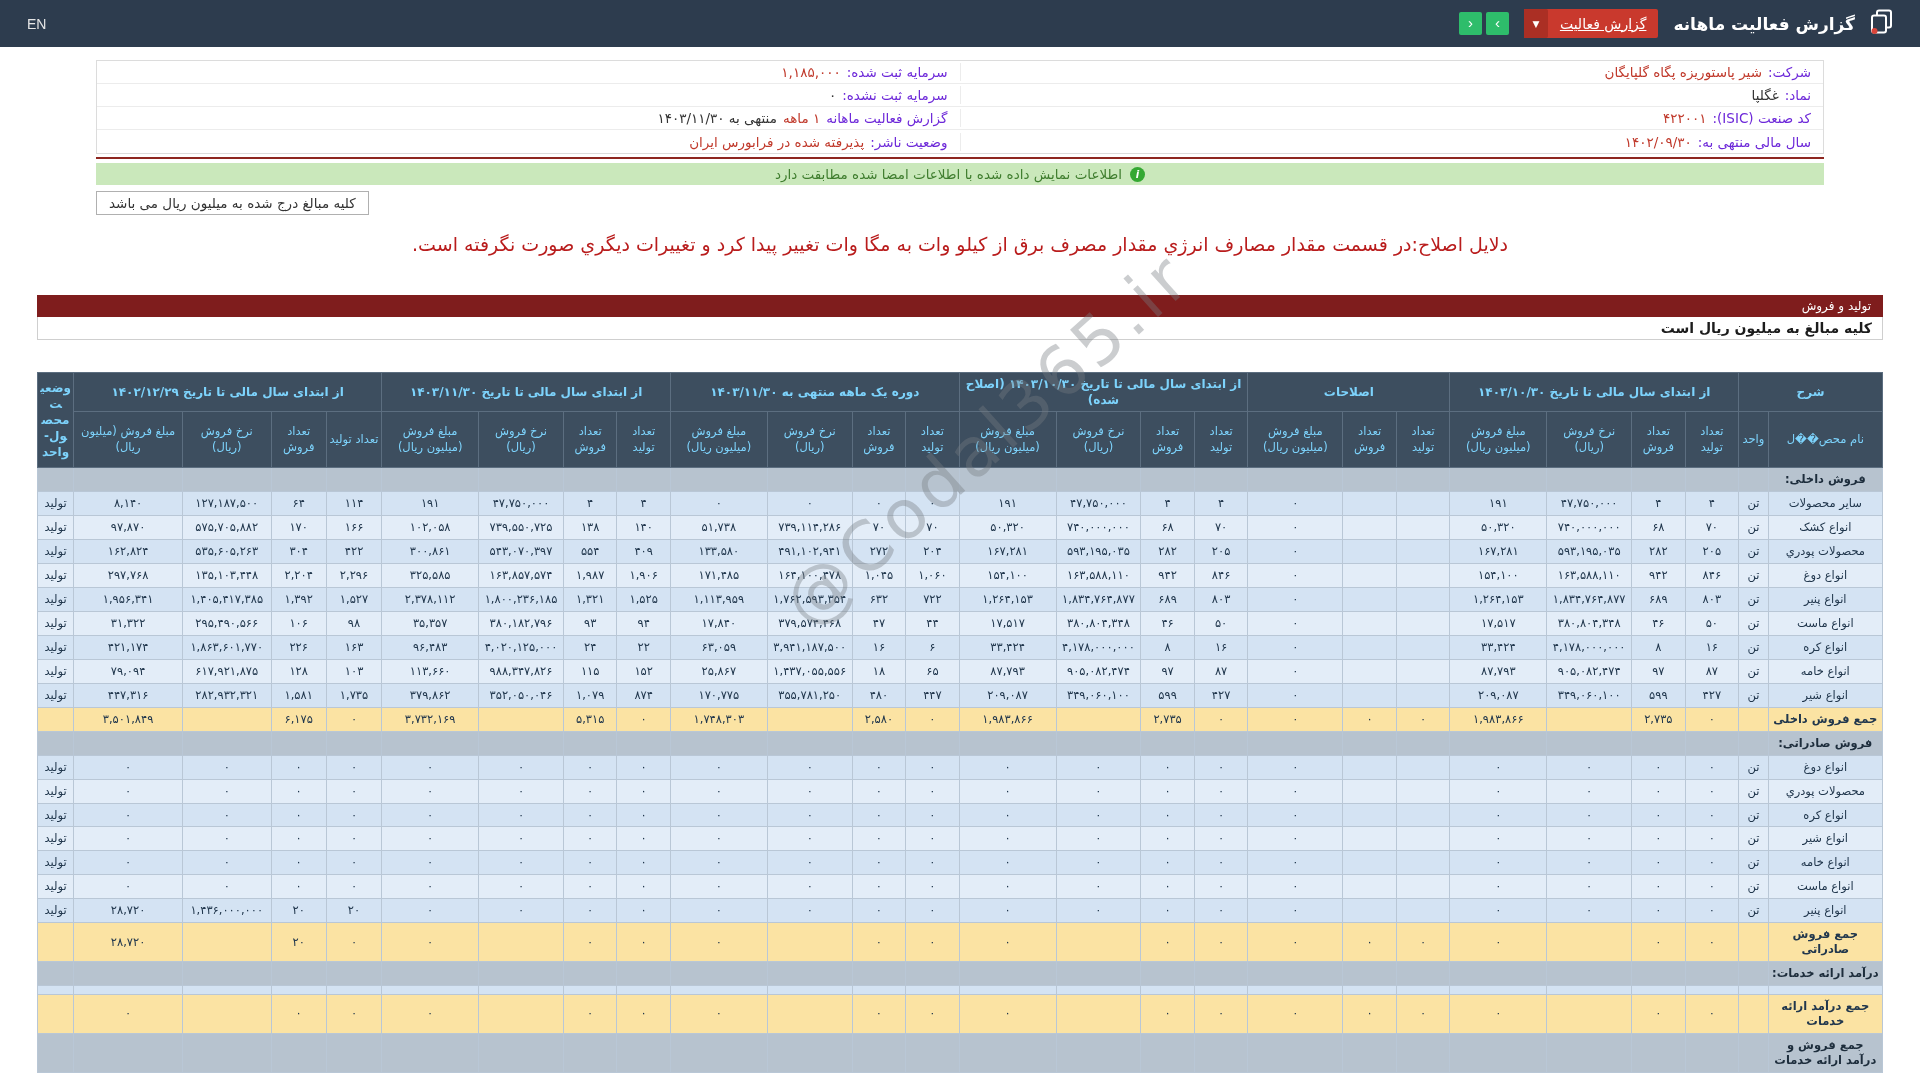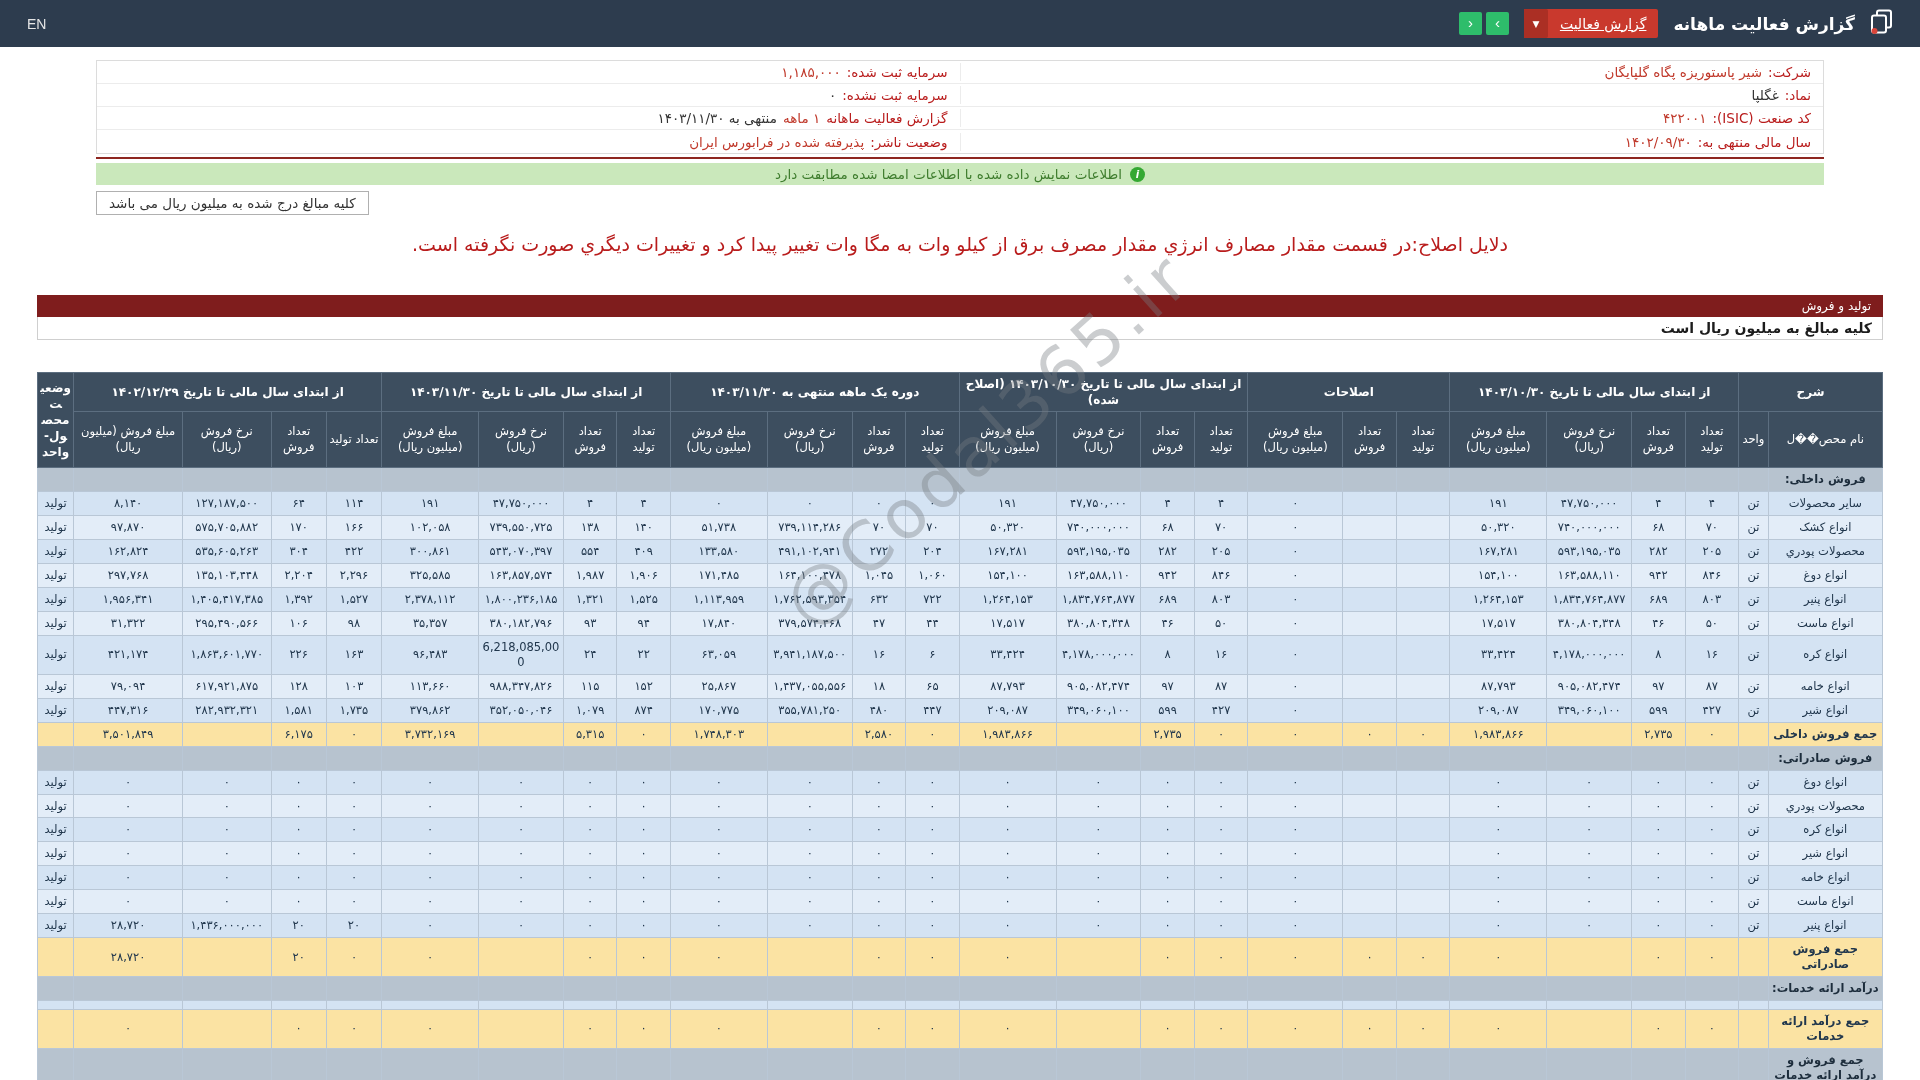--- a/index.html
+++ b/index.html
@@ -22,21 +22,21 @@
     display: flex; align-items: center; justify-content: center; padding: 0 0 2px; }
   .nav-en { color: #e5e5e5; font-size: 14px; text-decoration: none; font-family: "Liberation Sans", sans-serif; }
 
   
   .top-wrap { margin: 13px 96px 0; }
   .info-table { border: 1px solid #dcdcdc; background: #fff; }
   .info-row { display: flex; min-height: 23px; align-items: center; border-bottom: 1px solid #ececec; font-size: 13.5px; }
   .info-row:last-child { border-bottom: none; }
   .info-cell { flex: 1; padding: 1px 12px; display: flex; align-items: center; gap: 6px; flex-wrap: wrap; }
   .info-cell.right-half { border-left: 1px solid #ececec; }
-  .lbl { color: #b91c1c; white-space: nowrap; text-align: right; }
+  .lbl { color: #6d28d9; white-space: nowrap; text-align: right; }
   .val { color: #333; }
   .val.red { color: #c0392b; }
   .red-separator { height: 2px; background: #8e2620; margin-top: 3px; }
 
   .signed-banner { margin-top: 4px; height: 22px; background: #cae8bb; color: #3f7d2e;
     font-size: 13.5px; display: flex; align-items: center; justify-content: center; gap: 8px; }
   .info-icon { width: 15px; height: 15px; border-radius: 50%; background: #34a832; color: #fff;
     font-size: 10px; font-weight: bold; font-style: italic; display: flex; align-items: center;
     justify-content: center; flex: 0 0 auto; }
 
@@ -50,21 +50,21 @@
   .amendment-reason { margin-top: 18px; text-align: center; color: #b91c1c; font-size: 19px; }
 
   
   .section-bar { margin: 40px 37px 0; background: #7f1d1d; color: #fff; font-size: 12px;
     font-weight: normal; padding: 4px 12px; }
   .units-bar { margin: 0 37px; border: 1px solid #cfcfcf; border-top: 0; padding: 3px 10px;
     font-weight: bold; font-size: 14px; color: #1c1c1c; background: #fff; }
 
   .table-wrap { position: relative; margin: 32px 37px 0; }
   table.main { width: 100%; border-collapse: collapse; table-layout: fixed; }
-  table.main th { background: #3d4e5f; color: #ffffff; border: 1px solid #5c6e80; padding: 3px 2px;
+  table.main th { background: #3d4e5f; color: #7dd3fc; border: 1px solid #5c6e80; padding: 3px 2px;
     font-size: 12px; font-weight: bold; line-height: 1.35; text-align: center; vertical-align: middle;
     word-wrap: break-word; }
   tr.tier1 th { height: 24px; }
   tr.tier2 th { height: 56px; font-weight: normal; font-size: 11.5px; }
   table.main td { border: 1px solid #b9c7d6; padding: 4px 2px; font-size: 11.5px; color: #21374d;
     text-align: center; word-wrap: break-word; line-height: 1.3; }
   td.name-cell { text-align: right; padding-right: 5px; font-size: 12px; }
   td.status-cell { font-size: 11px; }
   tr.section-row td { background: #b7c3cf; font-weight: bold; color: #1d2d3c; }
   tr.sum-row td { background: #fbe3a3; }
@@ -441,21 +441,21 @@
           <td>۱۶</td>
           <td>۸</td>
           <td>۴,۱۷۸,۰۰۰,۰۰۰</td>
           <td>۳۳,۴۲۴</td>
           <td>۶</td>
           <td>۱۶</td>
           <td>۳,۹۴۱,۱۸۷,۵۰۰</td>
           <td>۶۳,۰۵۹</td>
           <td>۲۲</td>
           <td>۲۴</td>
-          <td>6,218,085,000</td>
+          <td>۴,۰۲۰,۱۲۵,۰۰۰</td>
           <td>۹۶,۴۸۳</td>
           <td>۱۶۳</td>
           <td>۲۲۶</td>
           <td>۱,۸۶۳,۶۰۱,۷۷۰</td>
           <td>۴۲۱,۱۷۴</td>
           <td class="status-cell">تولید</td>
         </tr>
         <tr class="stripe-b">
           <td class="name-cell">انواع خامه</td>
           <td>تن</td>

